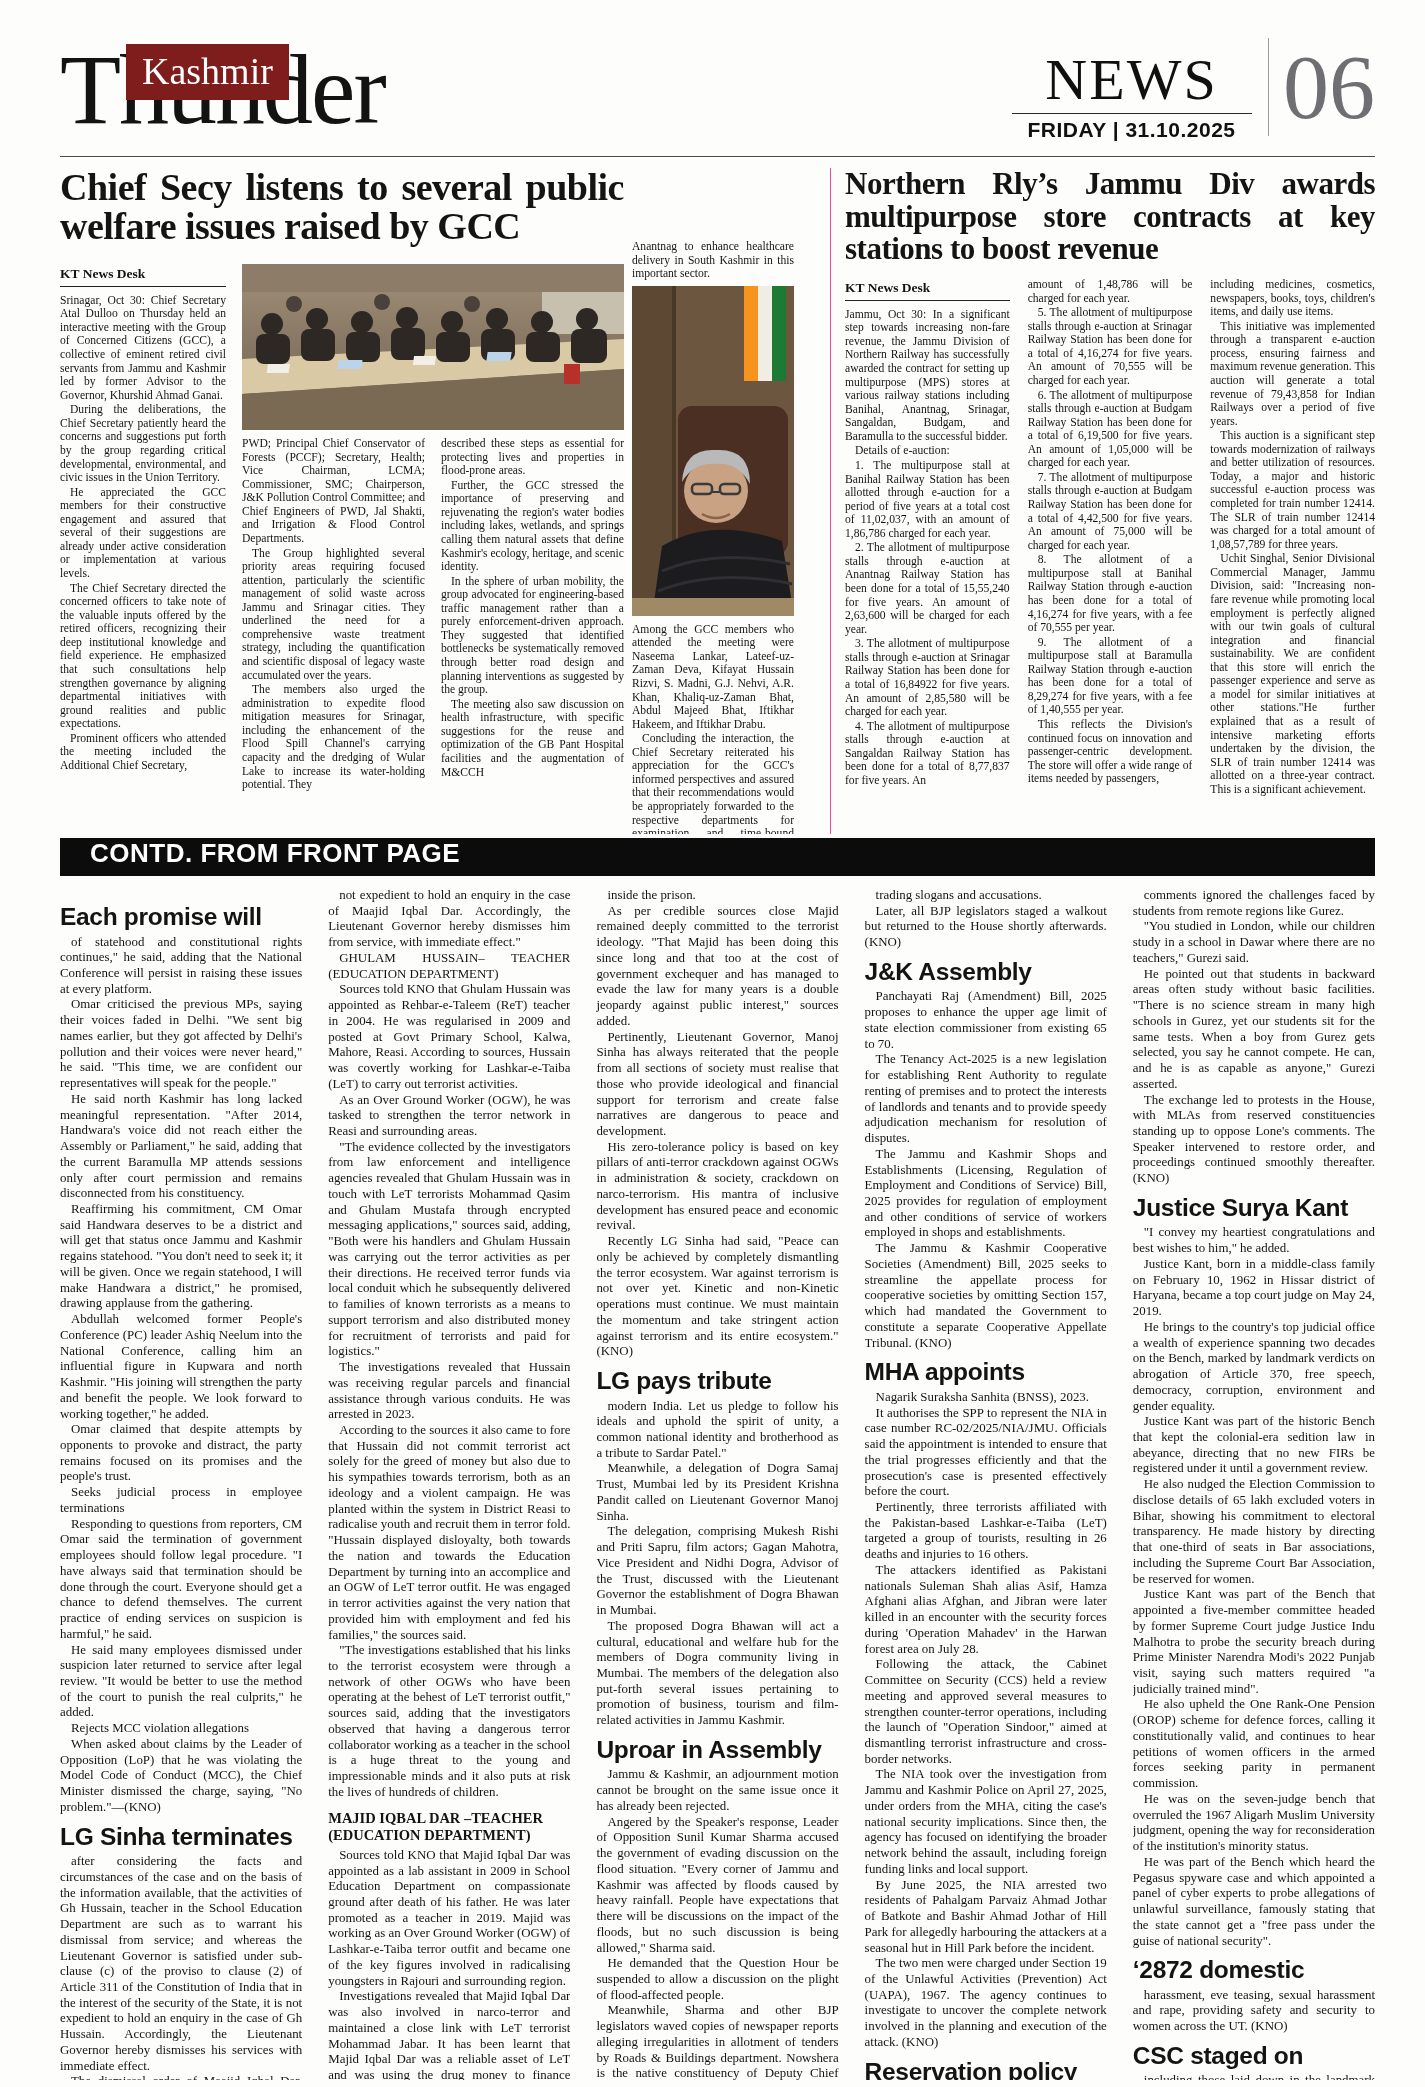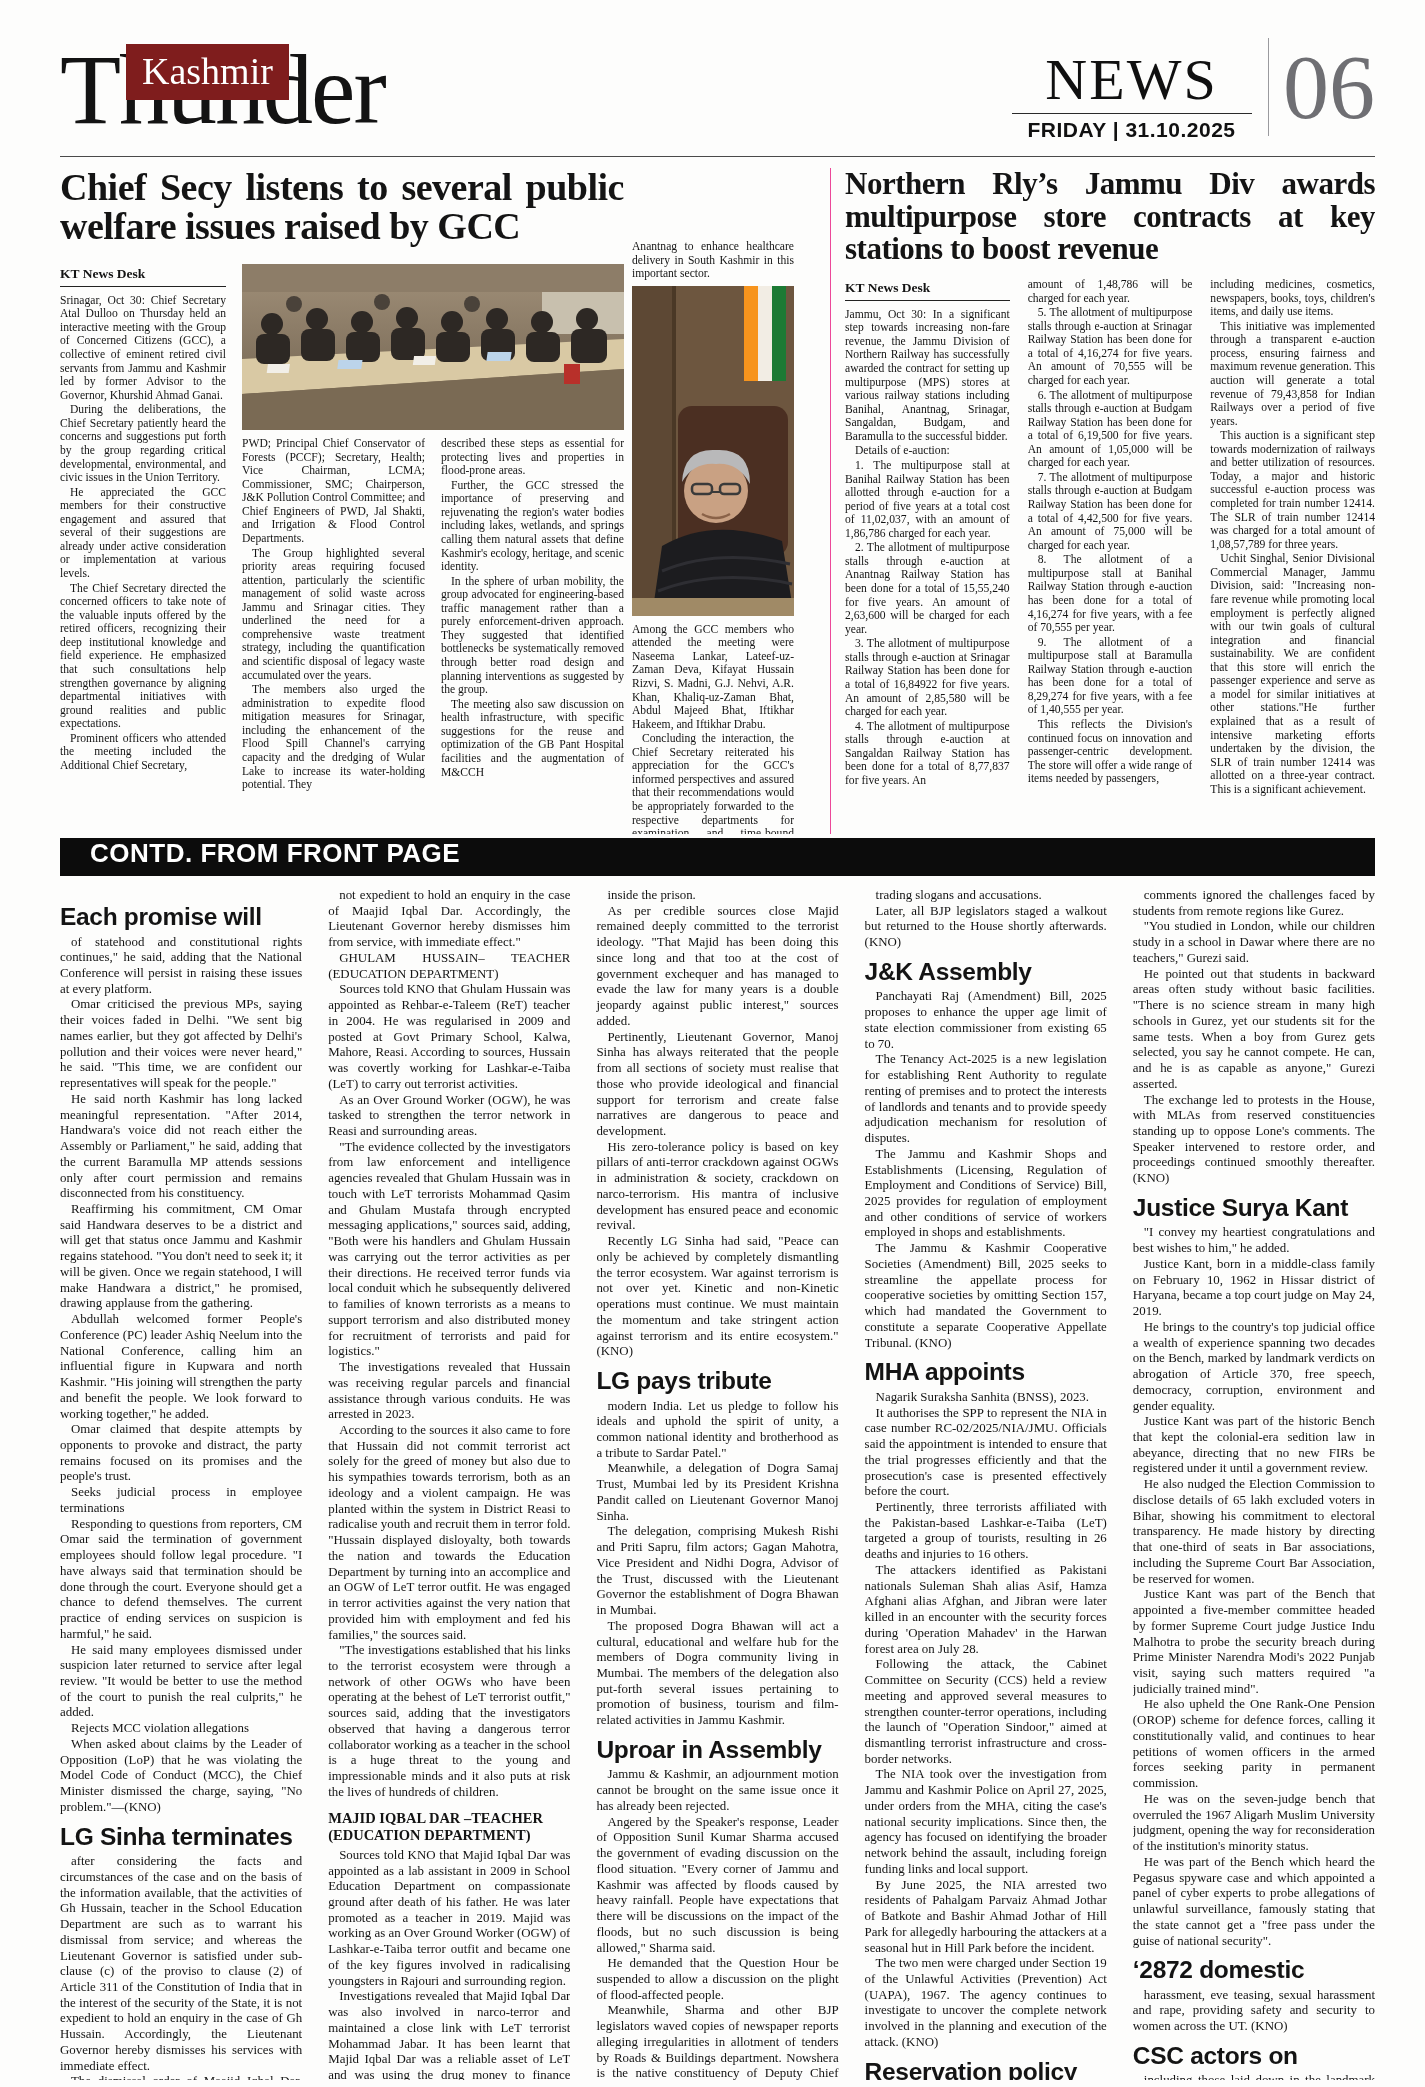--- a/index.html
+++ b/index.html
@@ -310,18 +310,18 @@
         <p>Justice Kant, born in a middle-class family on February 10, 1962 in Hissar district of Haryana, became a top court judge on May 24, 2019.</p>
         <p>He brings to the country's top judicial office a wealth of experience spanning two decades on the Bench, marked by landmark verdicts on abrogation of Article 370, free speech, democracy, corruption, environment and gender equality.</p>
         <p>Justice Kant was part of the historic Bench that kept the colonial-era sedition law in abeyance, directing that no new FIRs be registered under it until a government review.</p>
         <p>He also nudged the Election Commission to disclose details of 65 lakh excluded voters in Bihar, showing his commitment to electoral transparency. He made history by directing that one-third of seats in Bar associations, including the Supreme Court Bar Association, be reserved for women.</p>
         <p>Justice Kant was part of the Bench that appointed a five-member committee headed by former Supreme Court judge Justice Indu Malhotra to probe the security breach during Prime Minister Narendra Modi's 2022 Punjab visit, saying such matters required "a judicially trained mind".</p>
         <p>He also upheld the One Rank-One Pension (OROP) scheme for defence forces, calling it constitutionally valid, and continues to hear petitions of women officers in the armed forces seeking parity in permanent commission.</p>
         <p>He was on the seven-judge bench that overruled the 1967 Aligarh Muslim University judgment, opening the way for reconsideration of the institution's minority status.</p>
         <p>He was part of the Bench which heard the Pegasus spyware case and which appointed a panel of cyber experts to probe allegations of unlawful surveillance, famously stating that the state cannot get a "free pass under the guise of national security".</p>
         <h3 class="contd-head">‘2872 domestic</h3>
         <p>harassment, eve teasing, sexual harassment and rape, providing safety and security to women across the UT. (KNO)</p>
-        <h3 class="contd-head">CSC actors on</h3>
+        <h3 class="contd-head">CSC staged on</h3>
         <p>including those laid down in the landmark Indira Sawhney vs. Union of India (1992) judgment. In that ruling, the Supreme Court had held that reservations should ordinarily not exceed 50% of available vacancies.</p>
       </div>
   </div>
 
 </div>
 
 </body></html>

